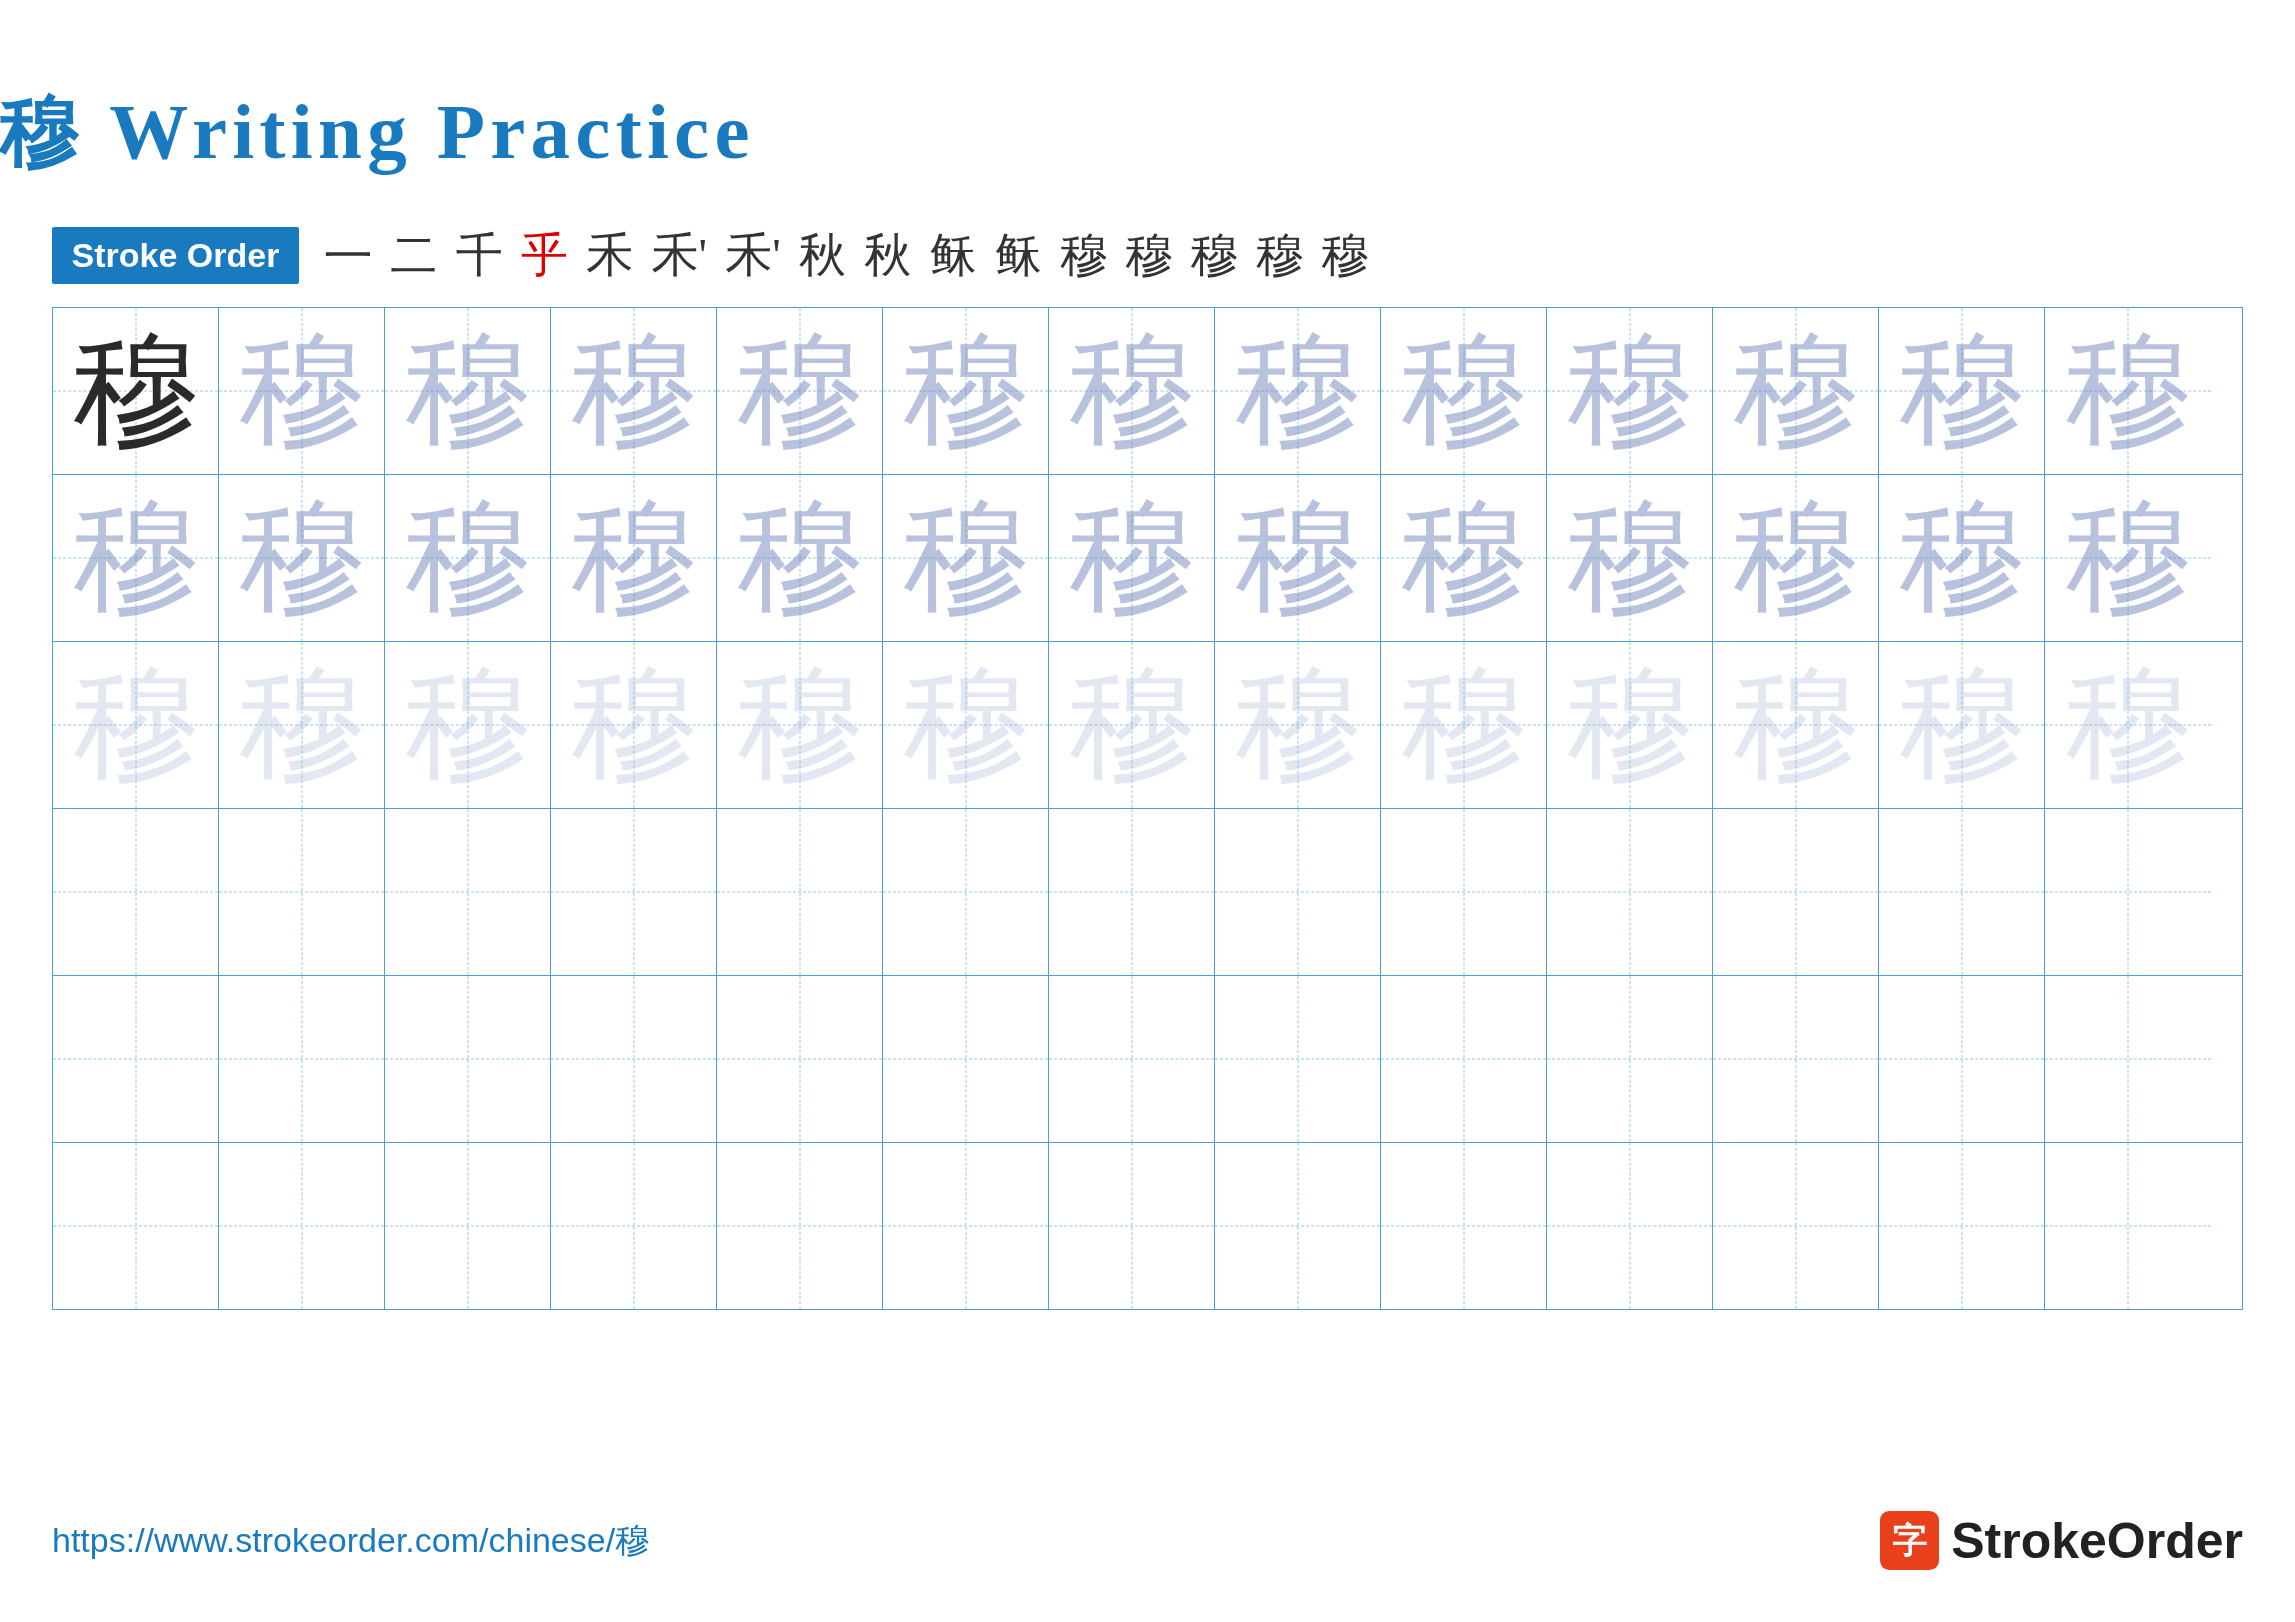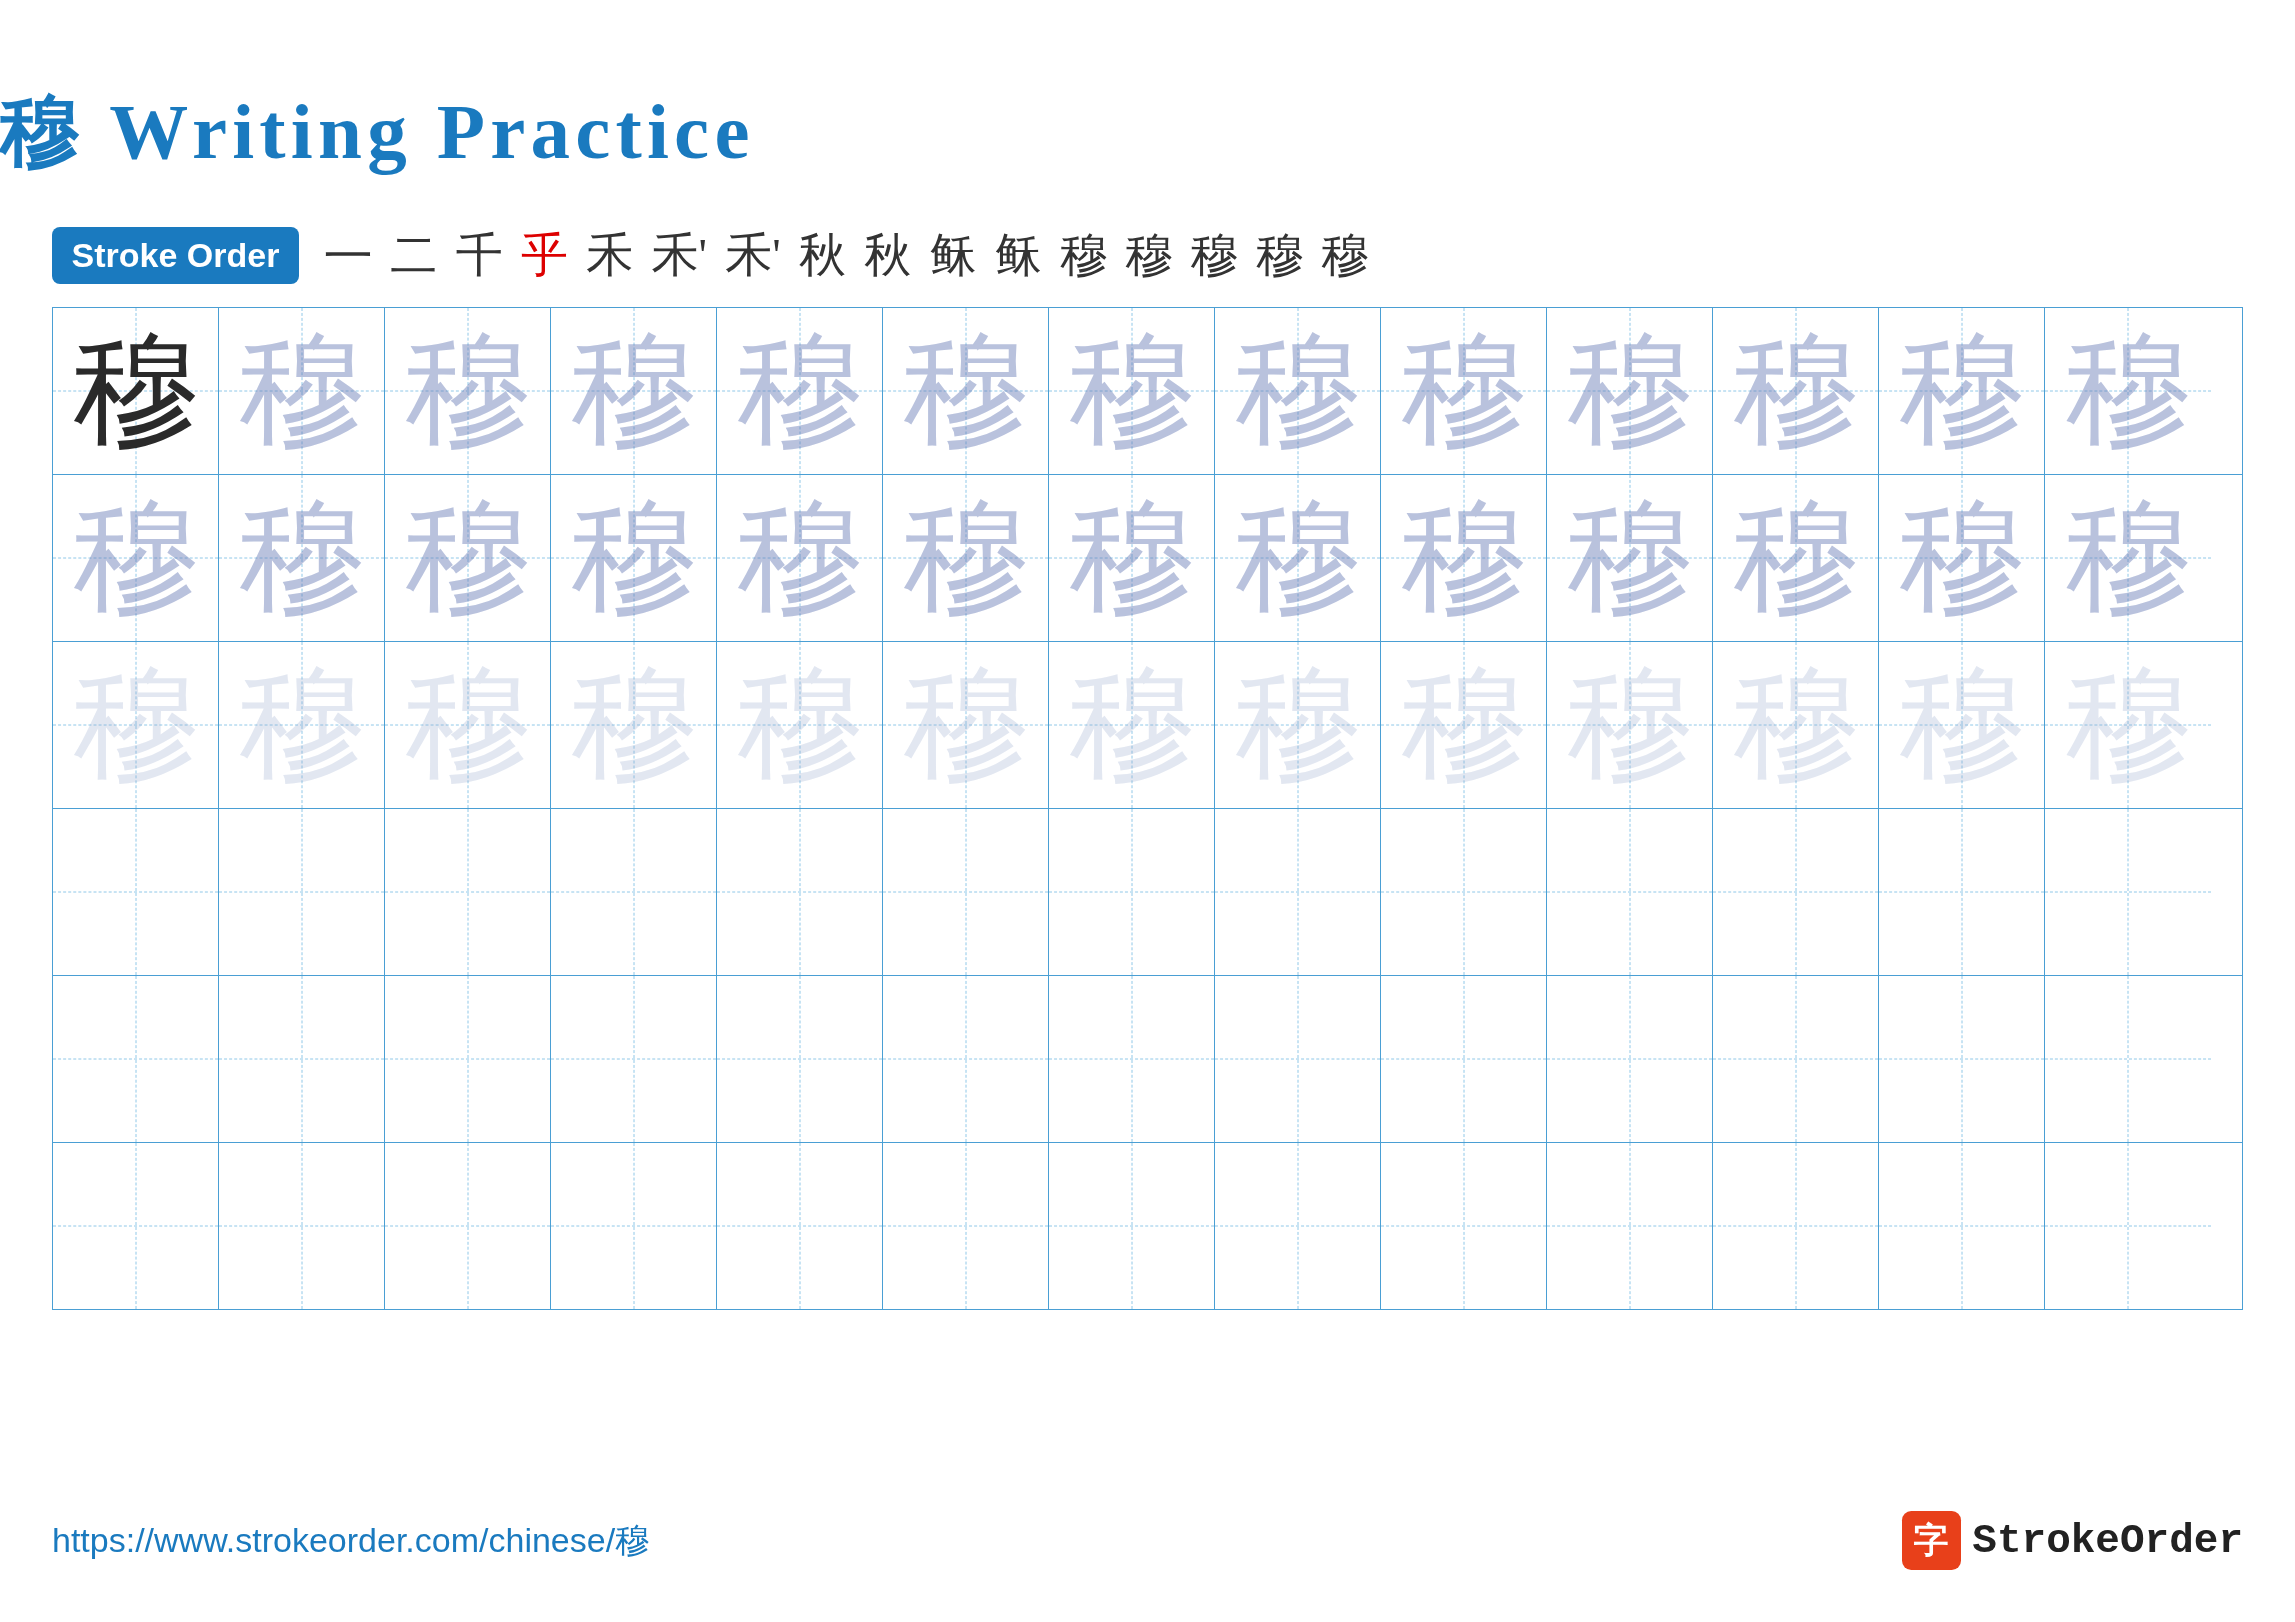--- a/index.html
+++ b/index.html
@@ -29,21 +29,21 @@
       margin: 39px 52px 19.6px 52px;
       gap: 0px;
     }
 
     .stroke-order-badge {
       background: #1a7abf;
       color: white;
       font-size: 34px;
       font-weight: bold;
       padding: 9.2px 19.6px;
-      border-radius: 8px;
+      border-radius: 2px;
       white-space: nowrap;
       margin-right: 26px;
     }
 
     .stroke-sequence {
       display: flex;
       align-items: center;
       gap: 18.3px;
       flex-wrap: nowrap;
     }
@@ -157,24 +157,23 @@
       display: flex;
       align-items: center;
       justify-content: center;
       color: white;
       font-size: 35px;
       font-weight: bold;
       font-family: 'SimSun', serif;
     }
 
     .brand-name {
-      font-size: 41px;
+      font-size: 50px;
       font-weight: bold;
       color: #222;
-      font-family: Liberation Mono, monospace;
     }
   </style>
 </head>
 <body>
 
 <div class="page-title">穆 Writing Practice</div>
 
 <div class="stroke-order-row">
   <div class="stroke-order-badge">Stroke Order</div>
   <div class="stroke-sequence">

